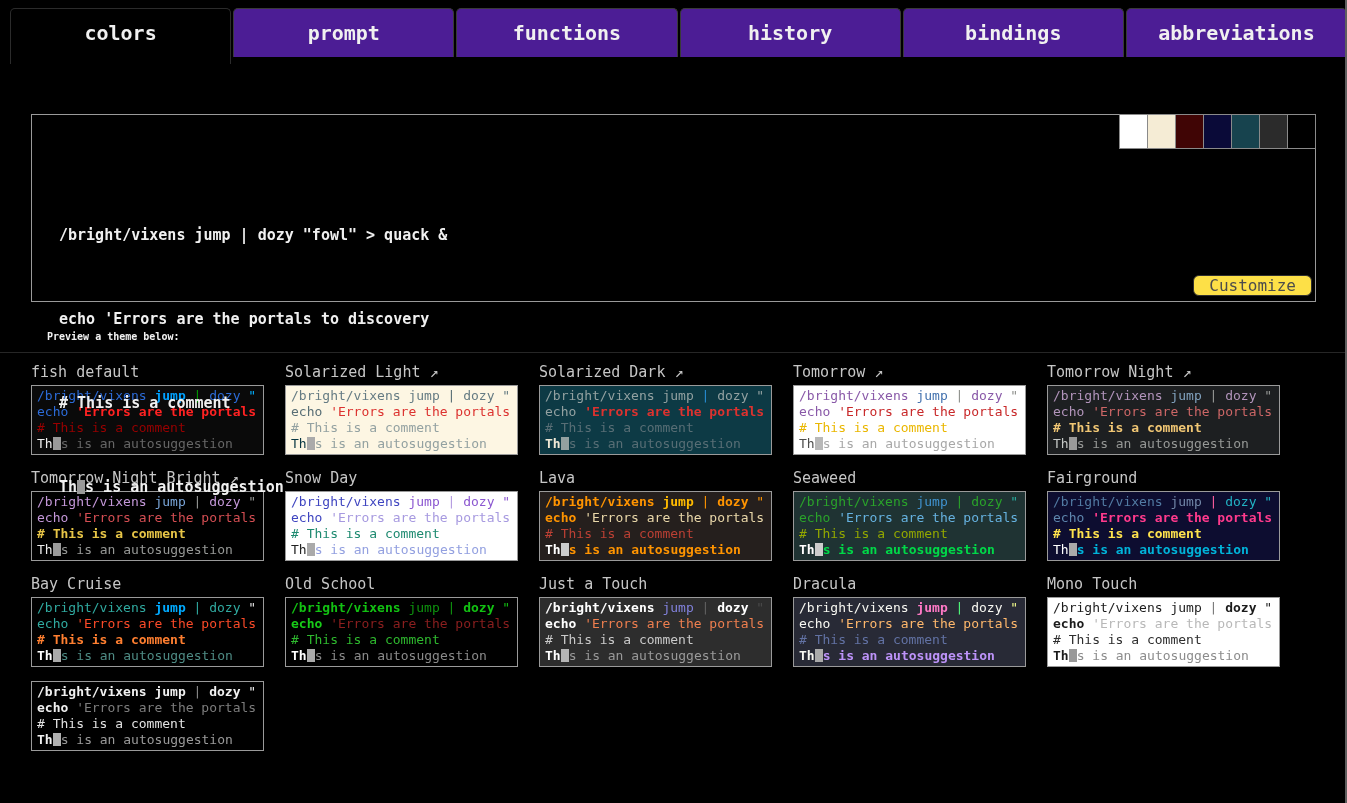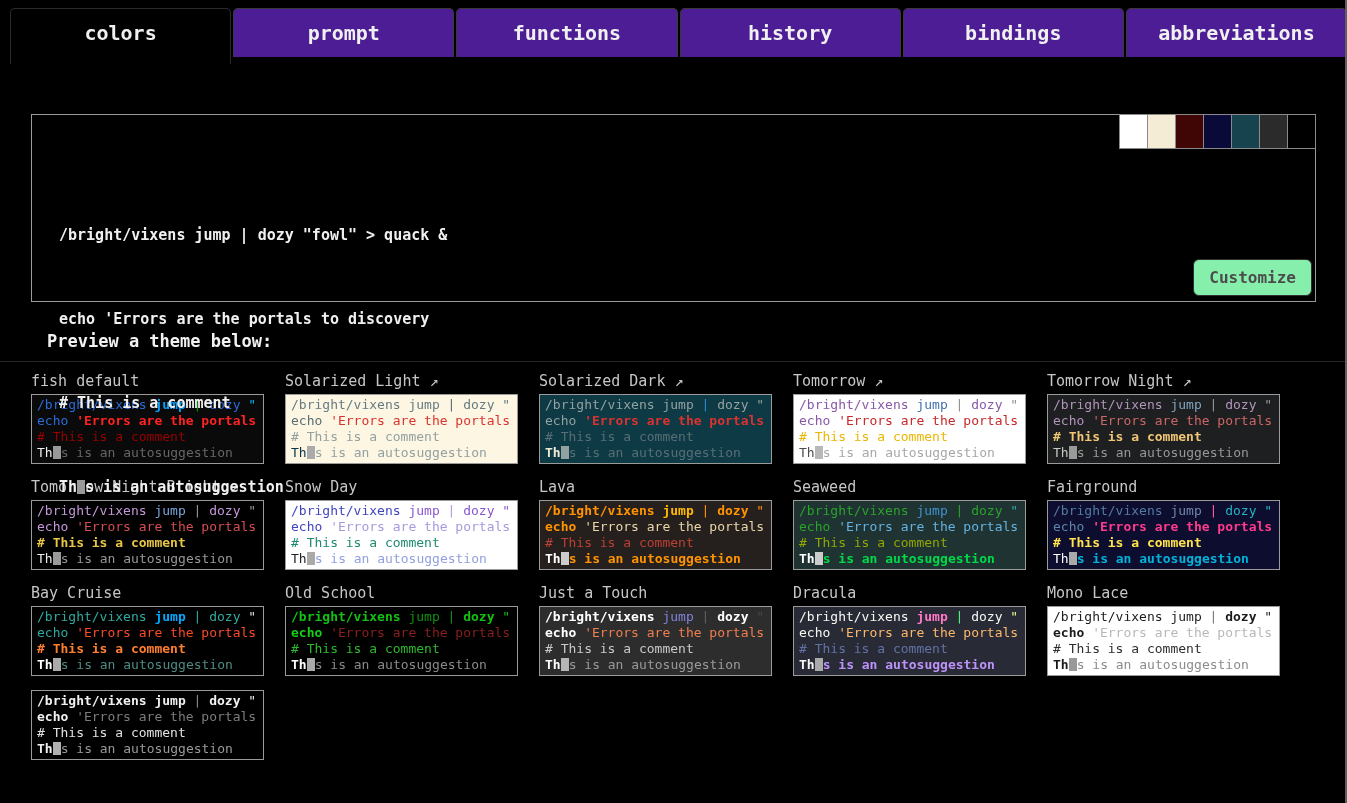--- a/index.html
+++ b/index.html
@@ -14,25 +14,25 @@
   .termbox{position:relative;margin:50px 31px 0 31px;height:188px;
     border:1px solid #9a9a9a;background:#000;box-sizing:border-box;}
   .termlines{position:absolute;left:27px;top:50px;font-size:15px;font-weight:bold;
     color:#f0f0f0;line-height:28px;white-space:pre;}
   .cur{display:inline-block;width:8px;height:14px;vertical-align:-2px;}
   .bglabel{position:absolute;top:3px;right:207px;text-align:right;color:#4f4f4f;
     font-size:15px;font-weight:bold;line-height:17px;}
   .bglabel .l2{margin-right:10px;}
   .swatchrow{position:absolute;top:-1px;right:-1px;display:flex;}
   .swatch{width:27px;height:33px;border:1px solid #8a8a8a;margin-left:-1px;cursor:pointer;}
-  .customize{position:absolute;bottom:5px;right:3px;background:#86efac;
-    border:1px solid #2f2f2f;border-radius:6px;padding:8px 15px;color:#4c4c4c;
-    font-size:16px;font-weight:bold;font-family:"DejaVu Sans Mono",monospace;cursor:pointer;}
+  .customize{position:absolute;bottom:5px;right:3px;background:#fde047;
+    border:1px solid #2f2f2f;border-radius:6px;padding:0 15px;color:#4c4c4c;
+    font-size:16px;font-weight:normal;font-family:"DejaVu Sans Mono",monospace;cursor:pointer;}
   
-  .preview-heading{margin:29px 0 10px 47px;font-size:17px;font-weight:bold;color:#f2f2f2;}
+  .preview-heading{margin:29px 0 10px 47px;font-size:10px;font-weight:bold;color:#f2f2f2;}
   .divider{border:none;border-top:1px solid #262626;margin:0;}
   .grid{margin:10px 31px 0 31px;display:grid;grid-template-columns:repeat(5,233px);
     column-gap:21px;row-gap:14px;}
   .theme-title{font-size:15px;color:#c6c6c6;margin-bottom:3px;height:19px;white-space:nowrap;}
   .theme-title .arrow{color:#c6c6c6;cursor:pointer;}
   .tile{height:70px;border:1px solid #9a9a9a;box-sizing:border-box;padding:2px 5px;
     font-size:13px;line-height:16px;white-space:pre;overflow:hidden;cursor:pointer;}
   .tile .cur{width:8px;height:13px;vertical-align:-2px;}
   
   .scrollbar{position:absolute;top:0;right:0;width:2px;height:803px;background:#5f5f5f;}
@@ -122,21 +122,21 @@
     </div>
     <div>
       <div class="theme-title"><span>Just a Touch</span></div>
       <div class="tile" style="background: rgb(45, 45, 45);"><div><span style="color: rgb(255, 255, 255); font-weight: 700;">/bright/vixens</span> <span style="color: rgb(130, 130, 221); font-weight: 400;">jump</span> <span style="color: rgb(96, 96, 96); font-weight: 400;">|</span> <span style="color: rgb(255, 255, 255); font-weight: 700;">dozy</span> <span style="color: rgb(74, 74, 74); font-weight: 400;">"</span></div><div><span style="color: rgb(255, 255, 255); font-weight: 700;">echo</span> <span style="color: rgb(239, 127, 79); font-weight: 400;">'Errors are the portals to discovery</span></div><div><span style="color: rgb(201, 201, 201); font-weight: 400;"># This is a comment</span></div><div><span style="color: rgb(255, 255, 255); font-weight: 700;">Th</span><span class="cur" style="background: rgb(181, 181, 181);"></span><span style="color: rgb(154, 154, 154); font-weight: 400;">s is an autosuggestion</span></div></div>
     </div>
     <div>
       <div class="theme-title"><span>Dracula</span></div>
       <div class="tile" style="background: rgb(40, 42, 54);"><div><span style="color: rgb(248, 248, 242); font-weight: 400;">/bright/vixens</span> <span style="color: rgb(255, 121, 198); font-weight: 700;">jump</span> <span style="color: rgb(80, 250, 123); font-weight: 400;">|</span> <span style="color: rgb(248, 248, 242); font-weight: 400;">dozy</span> <span style="color: rgb(241, 250, 140); font-weight: 400;">"</span></div><div><span style="color: rgb(248, 248, 242); font-weight: 400;">echo</span> <span style="color: rgb(255, 184, 108); font-weight: 400;">'Errors are the portals to discovery</span></div><div><span style="color: rgb(98, 114, 164); font-weight: 400;"># This is a comment</span></div><div><span style="color: rgb(248, 248, 242); font-weight: 700;">Th</span><span class="cur" style="background: rgb(170, 170, 170);"></span><span style="color: rgb(189, 147, 249); font-weight: 700;">s is an autosuggestion</span></div></div>
     </div>
     <div>
-      <div class="theme-title"><span>Mono Lace</span></div>
+      <div class="theme-title"><span>Mono Touch</span></div>
       <div class="tile" style="background: rgb(255, 255, 255);"><div><span style="color: rgb(27, 27, 27); font-weight: 400;">/bright/vixens</span> <span style="color: rgb(27, 27, 27); font-weight: 400;">jump</span> <span style="color: rgb(119, 119, 119); font-weight: 400;">|</span> <span style="color: rgb(27, 27, 27); font-weight: 700;">dozy</span> <span style="color: rgb(27, 27, 27); font-weight: 400;">"</span></div><div><span style="color: rgb(27, 27, 27); font-weight: 700;">echo</span> <span style="color: rgb(184, 184, 184); font-weight: 400;">'Errors are the portals to discovery</span></div><div><span style="color: rgb(46, 46, 46); font-weight: 400;"># This is a comment</span></div><div><span style="color: rgb(27, 27, 27); font-weight: 700;">Th</span><span class="cur" style="background: rgb(153, 153, 153);"></span><span style="color: rgb(140, 140, 140); font-weight: 400;">s is an autosuggestion</span></div></div>
     </div>
     <div>
       <div class="tile" style="background: rgb(0, 0, 0);"><div><span style="color: rgb(240, 240, 240); font-weight: 700;">/bright/vixens</span> <span style="color: rgb(240, 240, 240); font-weight: 700;">jump</span> <span style="color: rgb(138, 138, 138); font-weight: 400;">|</span> <span style="color: rgb(240, 240, 240); font-weight: 700;">dozy</span> <span style="color: rgb(240, 240, 240); font-weight: 400;">"</span></div><div><span style="color: rgb(240, 240, 240); font-weight: 700;">echo</span> <span style="color: rgb(125, 125, 125); font-weight: 400;">'Errors are the portals to discovery</span></div><div><span style="color: rgb(226, 226, 226); font-weight: 400;"># This is a comment</span></div><div><span style="color: rgb(240, 240, 240); font-weight: 700;">Th</span><span class="cur" style="background: rgb(176, 176, 176);"></span><span style="color: rgb(154, 154, 154); font-weight: 400;">s is an autosuggestion</span></div></div>
     </div>
   </div>
 
 <div class="scrollbar"></div>
 
 </body></html>

